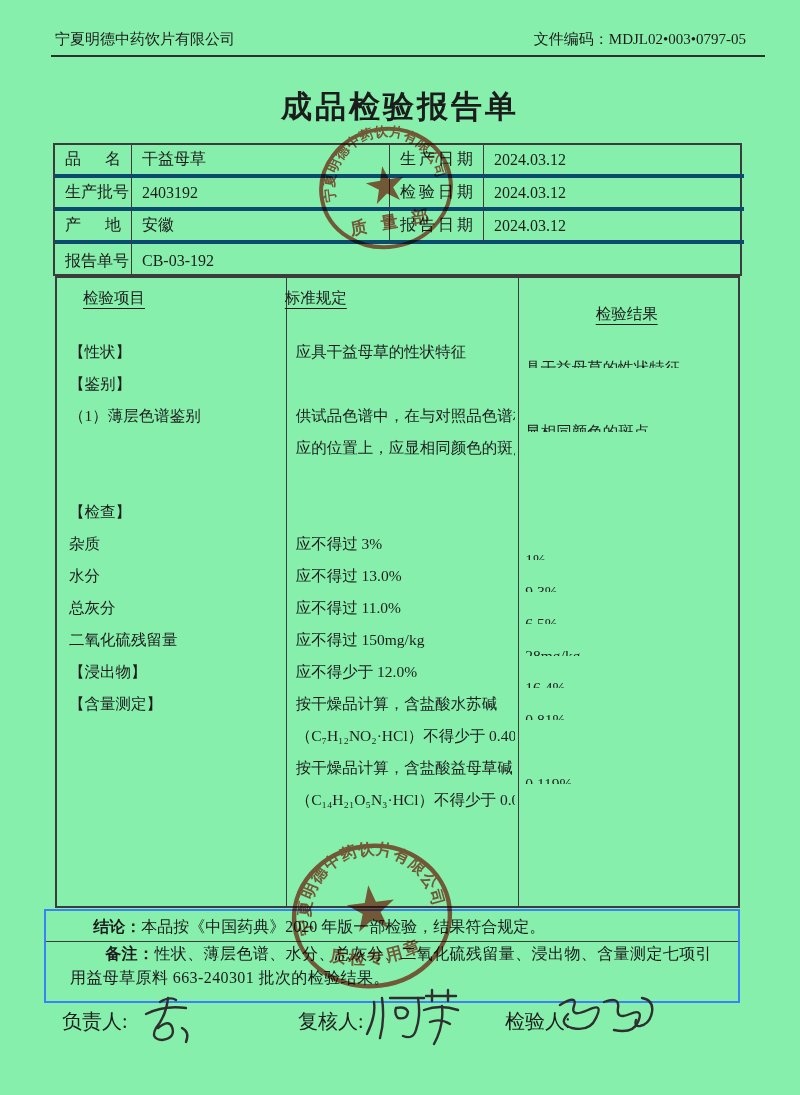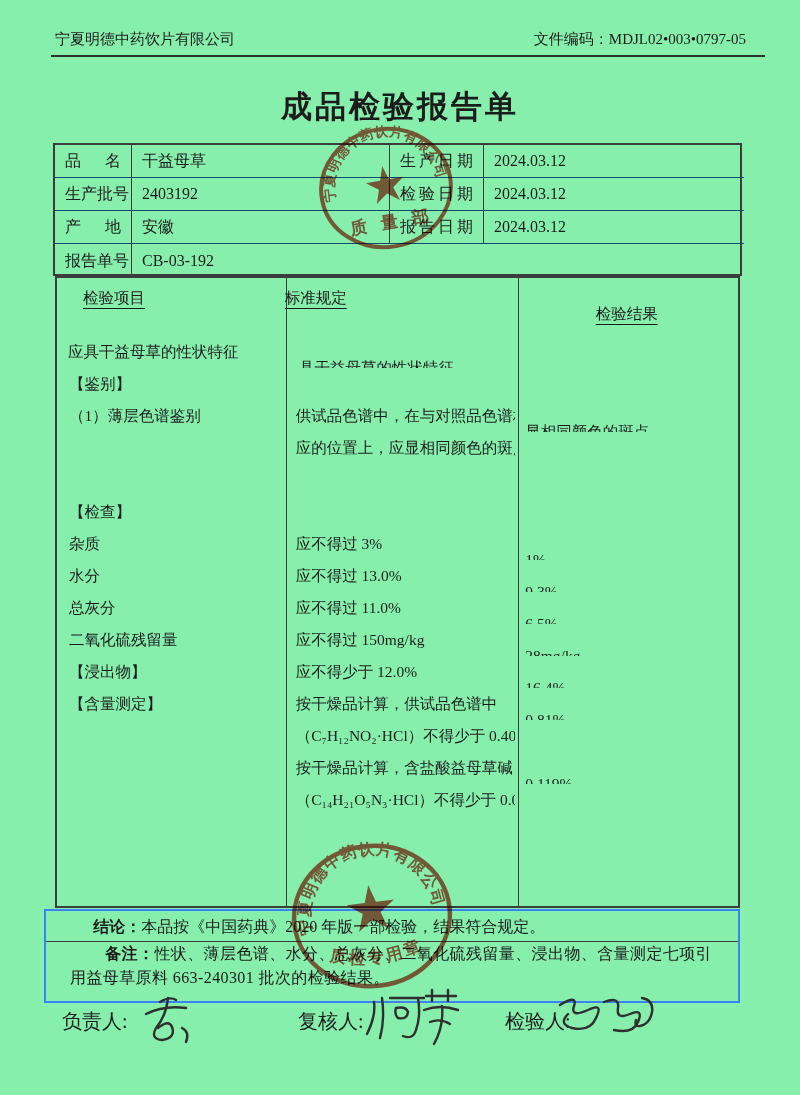--- a/index.html
+++ b/index.html
@@ -13,21 +13,21 @@
   .hdr-rule{position:absolute;left:51px;top:55px;width:714px;height:2px;background:#2e2e2e;}
   
   .title{position:absolute;left:0;top:86px;width:100%;text-align:center;
          font-size:31px;font-weight:bold;letter-spacing:3px;}
   
   .info-table{position:absolute;left:53px;top:143px;width:689px;height:133px;
       display:grid;grid-template-columns:77px 258px 94px 260px;
       grid-template-rows:33px 33px 33px 34px;
       border:2px solid #3c3c3c;box-sizing:border-box;font-size:16px;}
   .cell{display:flex;align-items:center;box-sizing:border-box;
-        border-right:1px solid #3c3c3c;border-bottom:1px solid #0c4a6e;
+        border-right:1px solid #3c3c3c;border-bottom:4px solid #0c4a6e;
         padding:0 10px;white-space:nowrap;overflow:hidden;}
   .cell.nbr{border-right:none;}
   .cell.nbb{border-bottom:none;}
   .cell.span3{grid-column:2 / 5;}
   .jl{display:block;width:100%;text-align:justify;text-align-last:justify;}
   
   .main-table{position:absolute;left:55px;top:276px;width:685px;height:632px;
       border:2px solid #3c3c3c;box-sizing:border-box;font-size:15.5px;}
   .vline{position:absolute;top:0;bottom:0;width:1px;background:#3c3c3c;}
   .mt-header{position:absolute;top:8px;left:0;width:100%;display:flex;height:24px;line-height:24px;}
@@ -119,20 +119,21 @@
     <div class="vline" style="left:229px"></div>
     <div class="vline" style="left:461px"></div>
 
     <div class="mt-header">
       <span class="h1"><span>检验项目</span></span>
       <span class="h2"><span>标准规定</span></span>
       <span class="h3"><span>检验结果</span></span>
     </div>
 
     <div class="mt-row" style="top:58px">
+        <span class="c1">【性状】</span>
         <span class="c2">应具干益母草的性状特征</span>
         <span class="c3">具干益母草的性状特征</span>
       </div>
     <div class="mt-row" style="top:90px">
         <span class="c1">【鉴别】</span>
         <span class="c2"></span>
         <span class="c3"></span>
       </div>
     <div class="mt-row" style="top:122px">
         <span class="c1">（1）薄层色谱鉴别</span>
@@ -169,21 +170,21 @@
         <span class="c2">应不得过 150mg/kg</span>
         <span class="c3">28mg/kg</span>
       </div>
     <div class="mt-row" style="top:378px">
         <span class="c1">【浸出物】</span>
         <span class="c2">应不得少于 12.0%</span>
         <span class="c3">16.4%</span>
       </div>
     <div class="mt-row" style="top:410px">
         <span class="c1">【含量测定】</span>
-        <span class="c2">按干燥品计算，供试品色谱中</span>
+        <span class="c2">按干燥品计算，含盐酸水苏碱</span>
         <span class="c3">0.81%</span>
       </div>
     <div class="mt-row" style="top:442px">
         <span class="c1"></span>
         <span class="c2">（C₇H₁₂NO₂·HCl）不得少于 0.40%</span>
         <span class="c3"></span>
       </div>
     <div class="mt-row" style="top:474px">
         <span class="c1"></span>
         <span class="c2">按干燥品计算，含盐酸益母草碱</span>

